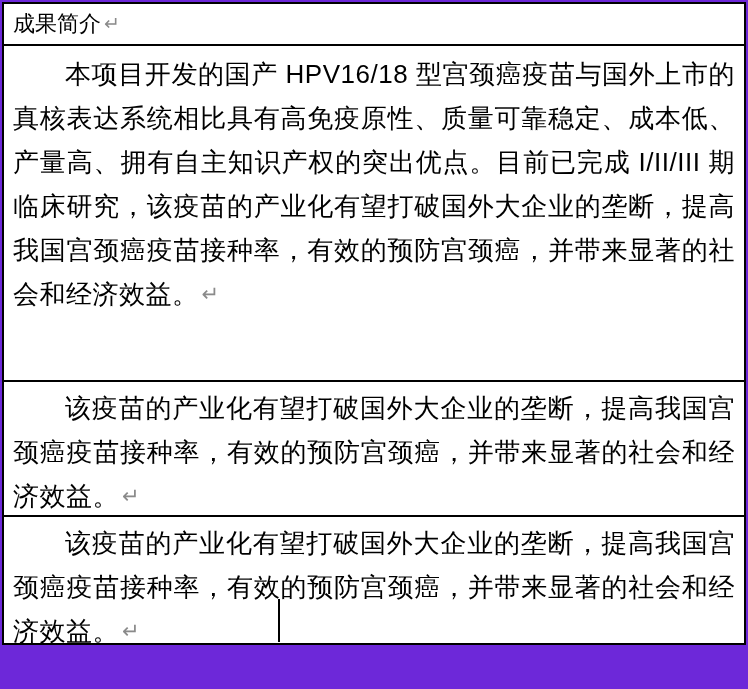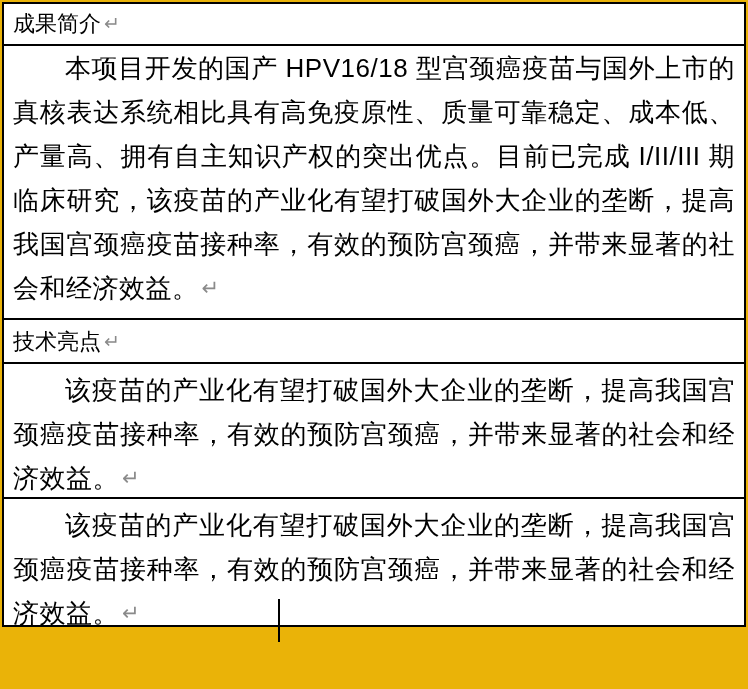--- a/index.html
+++ b/index.html
@@ -4,21 +4,21 @@
 <style>
   html, body {
     margin: 0;
     padding: 0;
     background: #ffffff;
   }
   .page {
     position: relative;
     width: 748px;
     height: 689px;
-    background: #eab308;
+    background: #6d28d9;
     overflow: hidden;
     font-family: "Liberation Sans", sans-serif;
     color: #000000;
   }
   .doc-table {
     position: absolute;
     left: 2px;
     top: 2px;
     width: 740px;
     border: 2px solid #000000;
@@ -44,21 +44,21 @@
   .row.body-row p {
     margin: 0;
     font-size: 26px;
     line-height: 44px;
     text-align: justify;
     text-justify: inter-character;
     text-indent: 52px;
     letter-spacing: 0.5px;
   }
   .r1 { height: 40px; line-height: 40px; }
-  .r2 { height: 274px; }
+  .r2 { height: 336px; padding-top: 6px; }
   .r3 { height: 44px; line-height: 44px; }
   .r4 { height: 135px; padding-top: 4px; }
   .r5 { height: 51px; line-height: 46px; }
   .r6 { height: 128px; padding-top: 4px; }
   .pmark {
     color: #8a8a8a;
     font-size: 19px;
     margin-left: 3px;
     letter-spacing: 0;
     vertical-align: 1px;
@@ -83,23 +83,20 @@
   <div class="doc-table">
 
     <div class="row header-row r1">
       <span class="heading-text">成果简介</span><span class="pmark">↵</span>
     </div>
 
     <div class="row body-row r2">
       <p><span>本项目开发的国产 HPV16/18 型宫颈癌疫苗与国外上市的真核表达系统相比具有高免疫原性、质量可靠稳定、成本低、产量高、拥有自主知识产权的突出优点。目前已完成 I/II/III 期临床研究，该疫苗的产业化有望打破国外大企业的垄断，提高我国宫颈癌疫苗接种率，有效的预防宫颈癌，并带来显著的社会和经济效益。</span><span class="pmark">↵</span></p>
     </div>
 
-    <div class="row header-row r3">
-      <span class="heading-text">技术亮点</span><span class="pmark">↵</span>
-    </div>
 
     <div class="row body-row r4">
       <p><span>该疫苗的产业化有望打破国外大企业的垄断，提高我国宫颈癌疫苗接种率，有效的预防宫颈癌，并带来显著的社会和经济效益。</span><span class="pmark">↵</span></p>
     </div>
 
 
     <div class="row body-row r6">
       <p><span>该疫苗的产业化有望打破国外大企业的垄断，提高我国宫颈癌疫苗接种率，有效的预防宫颈癌，并带来显著的社会和经济效益。</span><span class="pmark">↵</span></p>
     </div>
 

